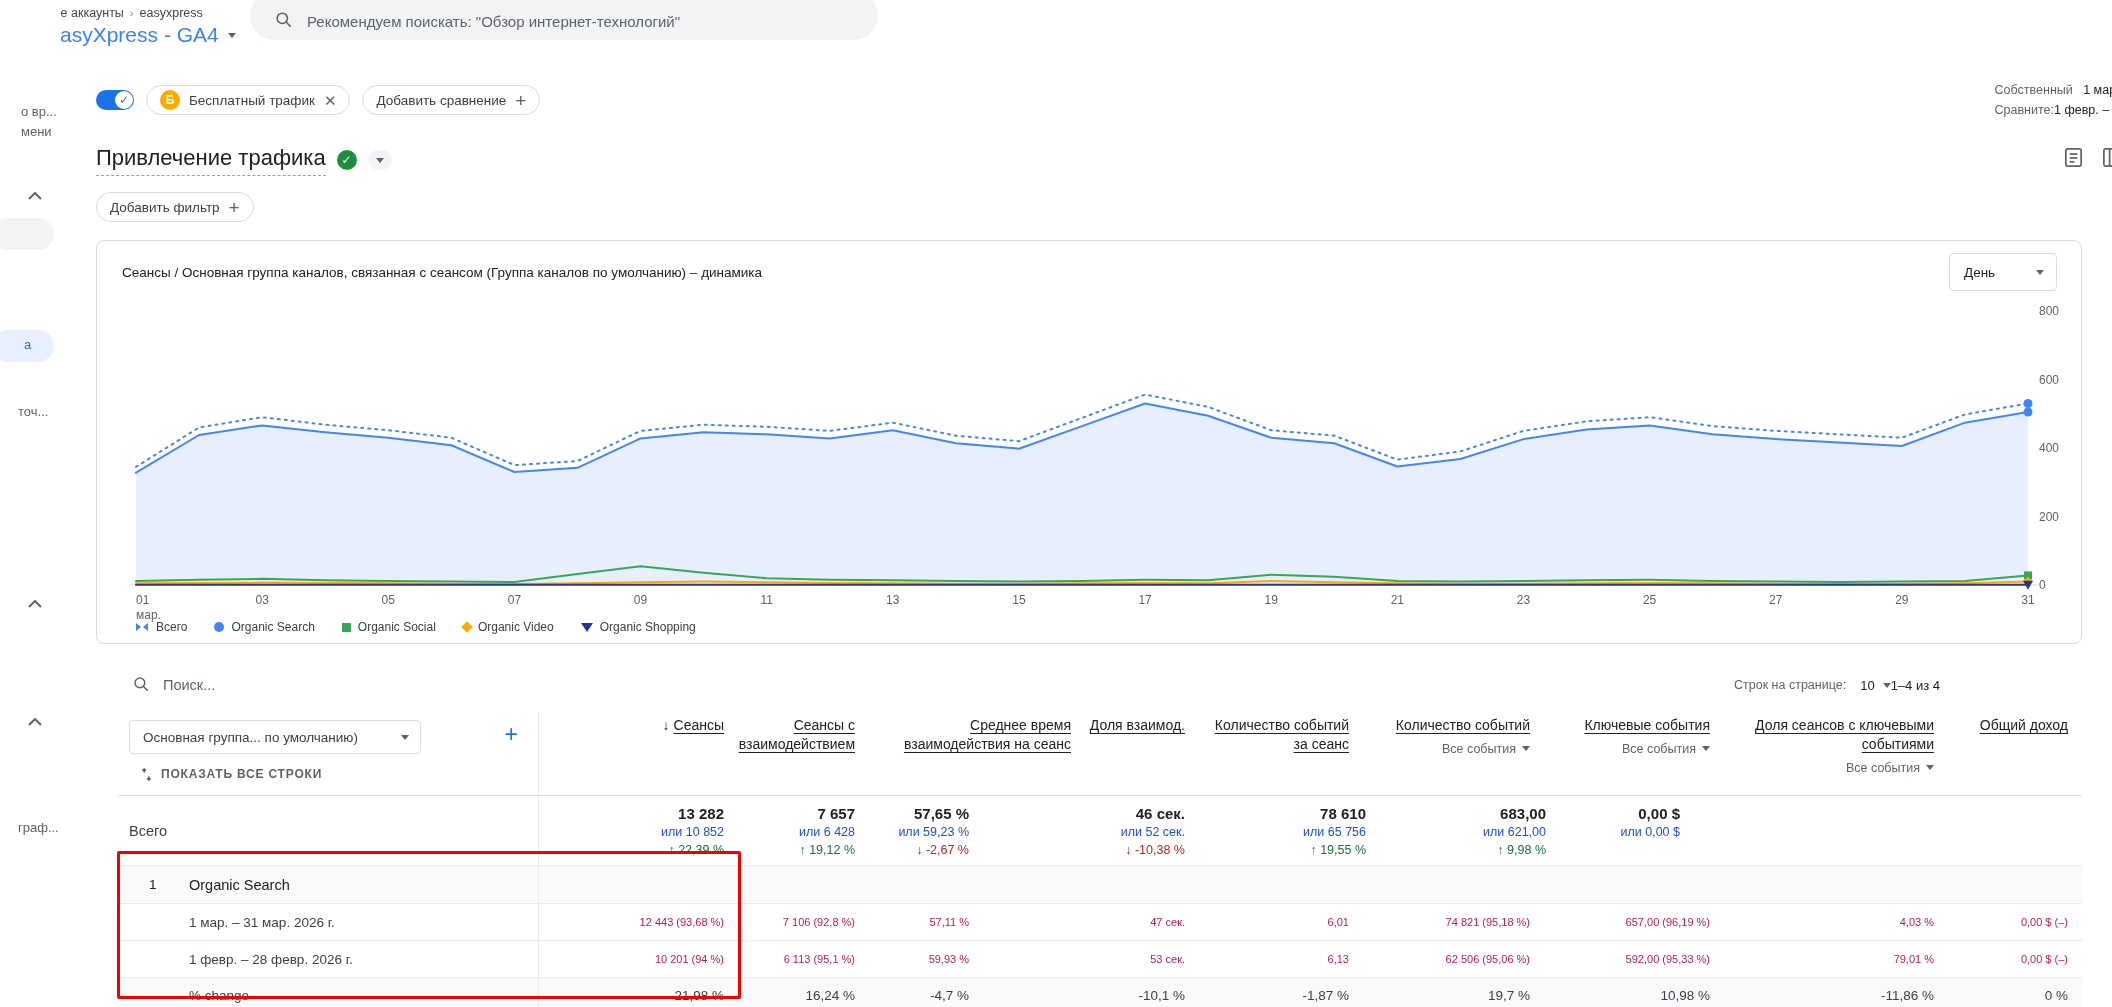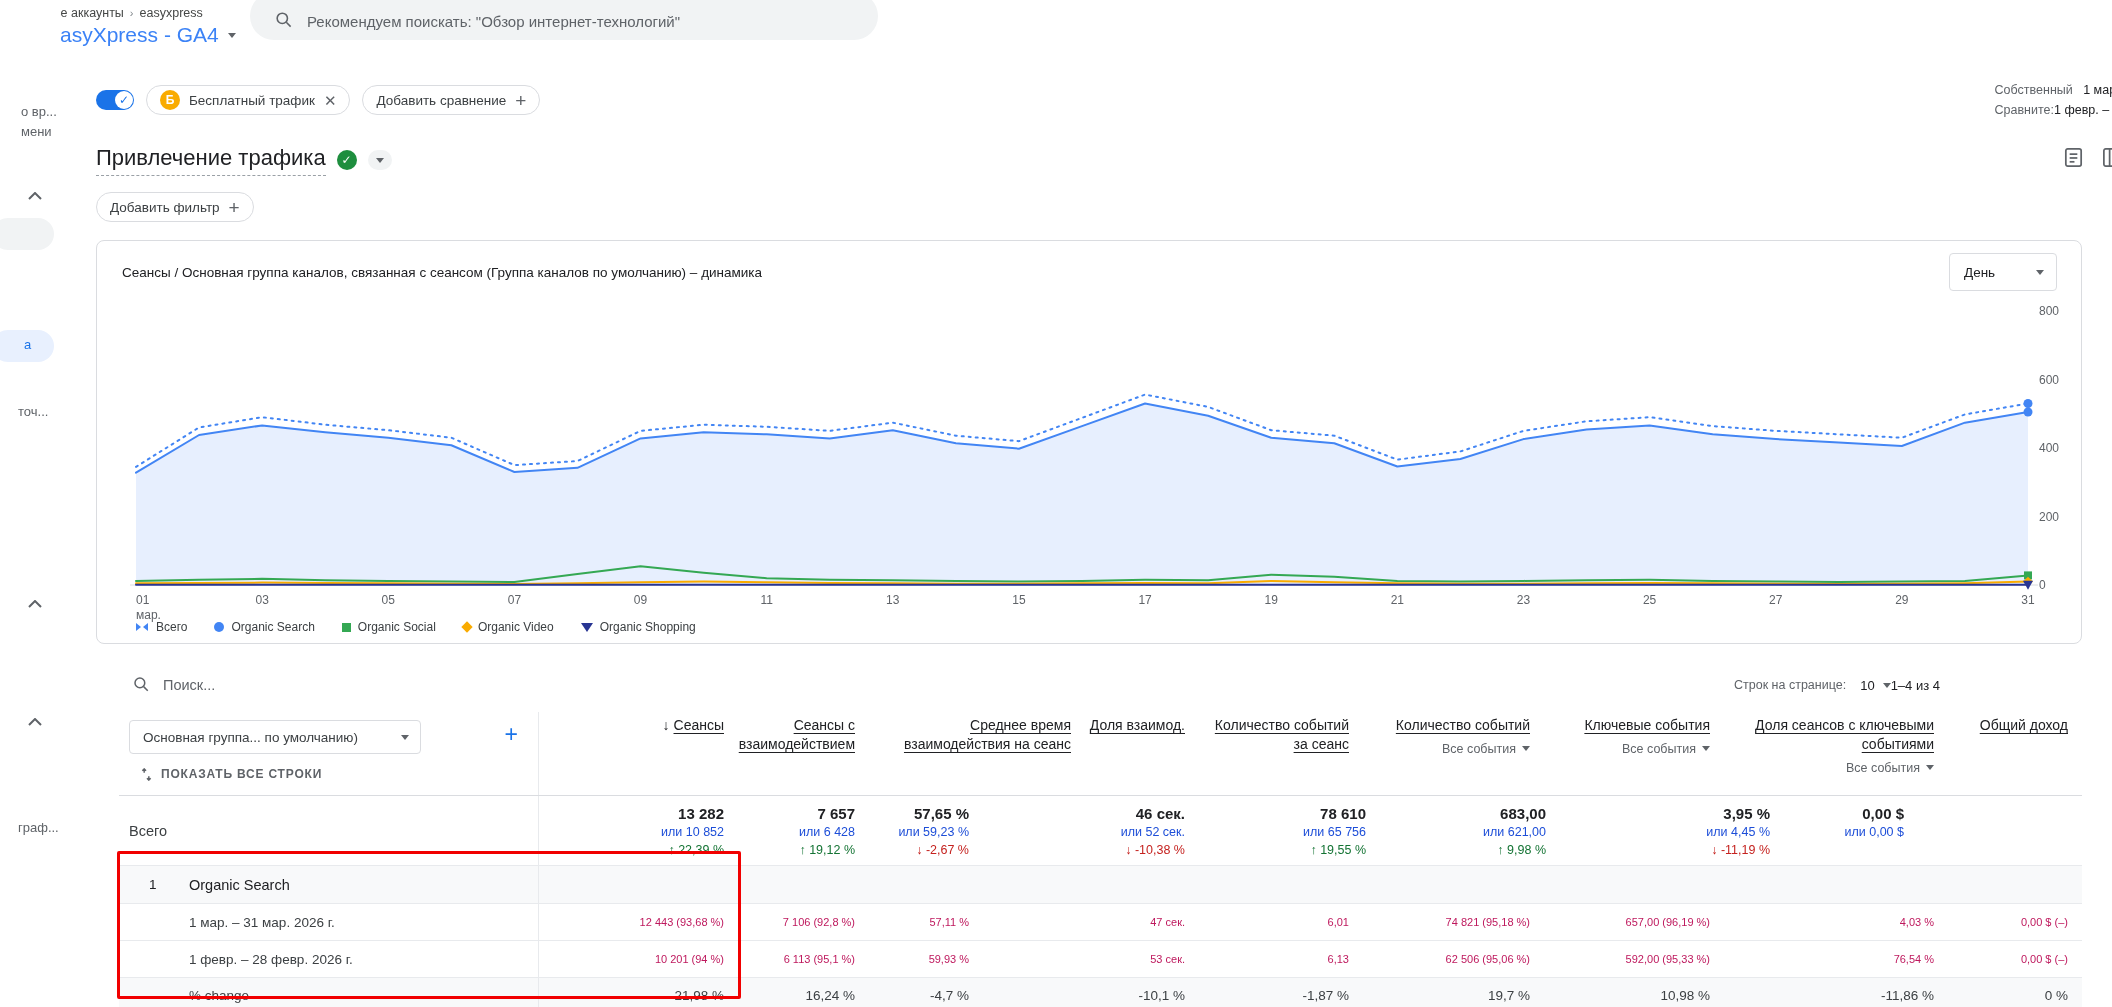--- a/index.html
+++ b/index.html
@@ -384,25 +384,20 @@
           <div class="cell c6 mcell">
             <div class="main">78 610</div>
             <div class="sec">или 65 756</div>
             <div class="chg up">↑ 19,55 %</div>
           </div>
           <div class="cell c7 mcell">
             <div class="main">683,00</div>
             <div class="sec">или 621,00</div>
             <div class="chg up">↑ 9,98 %</div>
           </div>
-          <div class="cell c8 mcell">
-            <div class="main">3,95 %</div>
-            <div class="sec">или 4,45 %</div>
-            <div class="chg down">↓ -11,19 %</div>
-          </div>
           <div class="cell c9 mcell">
             <div class="main">0,00 $</div>
             <div class="sec">или 0,00 $</div>
           </div>
         </div>
         <div class="trow grouprow">
           <div class="cell c0 dimcell">
             <span class="rownum">1</span>
             <span class="gname">Organic Search</span>
           </div>
@@ -434,21 +429,21 @@
           <div class="cell c0 dimcell">
             <span class="datelabel">1 февр. – 28 февр. 2026 г.</span>
           </div>
           <div class="cell c1 mcell vcell">10 201 (94 %)</div>
           <div class="cell c2 mcell vcell">6 113 (95,1 %)</div>
           <div class="cell c3 mcell vcell">59,93 %</div>
           <div class="cell c4 mcell vcell">53 сек.</div>
           <div class="cell c5 mcell vcell">6,13</div>
           <div class="cell c6 mcell vcell">62 506 (95,06 %)</div>
           <div class="cell c7 mcell vcell">592,00 (95,33 %)</div>
-          <div class="cell c8 mcell vcell">76,54 %</div>
+          <div class="cell c8 mcell vcell">79,01 %</div>
           <div class="cell c9 mcell vcell">0,00 $ (–)</div>
         </div>
         <div class="trow datarow changerow">
           <div class="cell c0 dimcell">
             <span class="datelabel">% change</span>
           </div>
           <div class="cell c1 mcell vcell">21,98 %</div>
           <div class="cell c2 mcell vcell">16,24 %</div>
           <div class="cell c3 mcell vcell">-4,7 %</div>
           <div class="cell c4 mcell vcell">-10,1 %</div>

